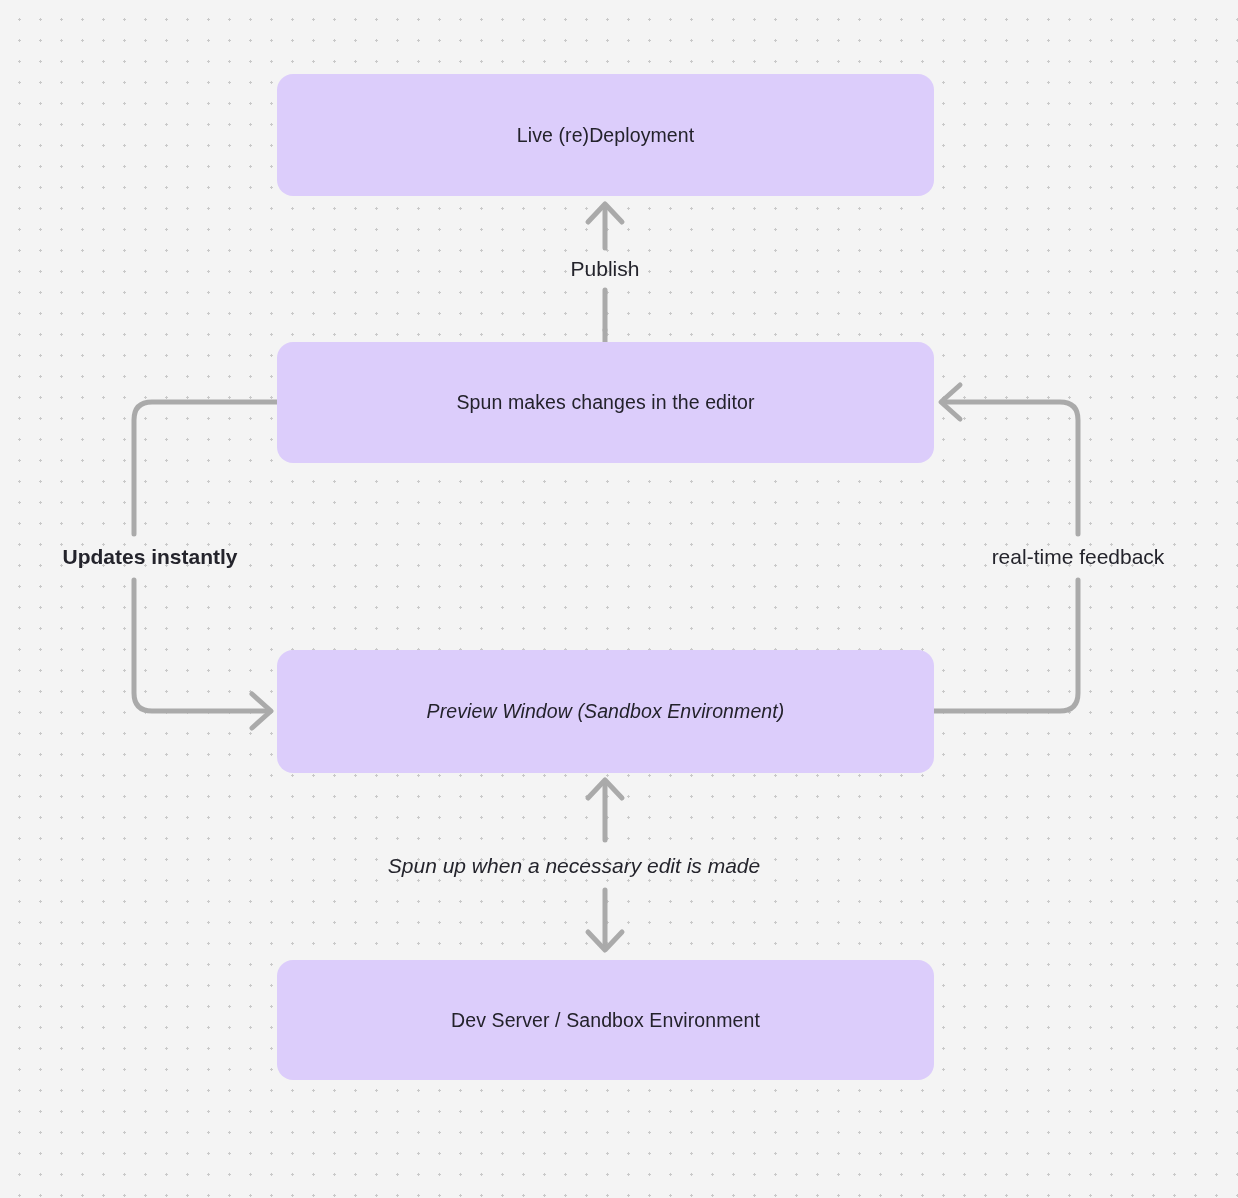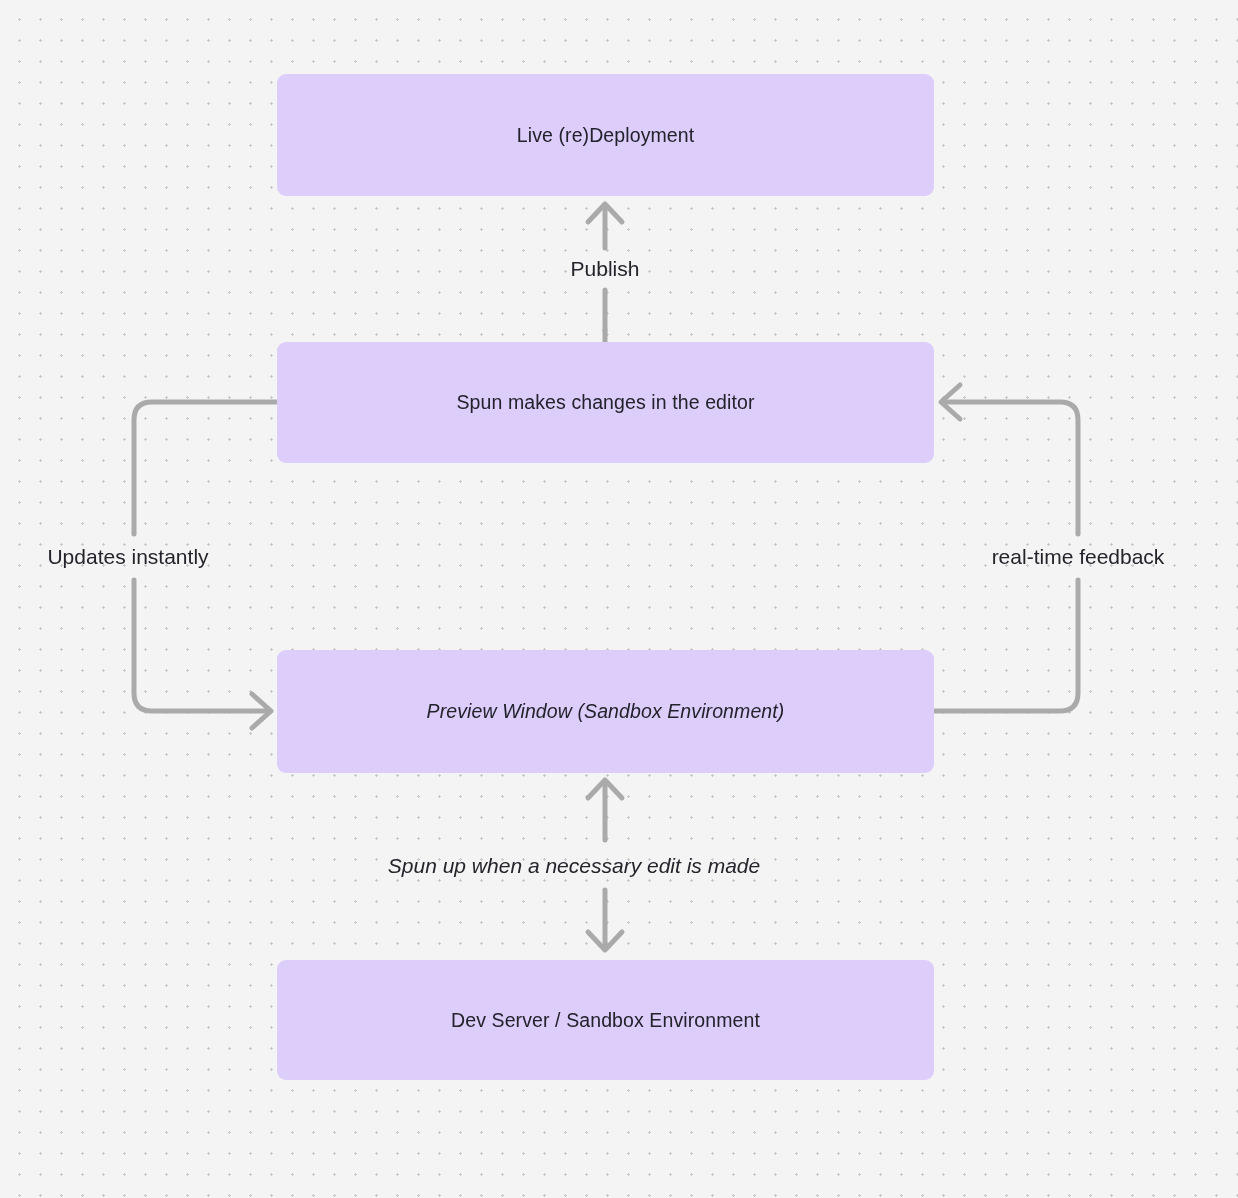--- a/index.html
+++ b/index.html
@@ -14,21 +14,21 @@
     background-color: #f4f4f4;
     background-image: radial-gradient(circle, #c9c9c9 1.1px, transparent 1.2px);
     background-size: 21px 21px;
     background-position: 9px 9px;
     overflow: hidden;
     font-family: "Liberation Sans", sans-serif;
   }
   .node {
     position: absolute;
     background: #dccdfb;
-    border-radius: 9px;
+    border-radius: 16px;
     display: flex;
     align-items: center;
     justify-content: center;
     box-sizing: border-box;
     z-index: 2;
   }
   .node-label {
     font-family: "Liberation Sans", sans-serif;
     font-size: 19.5px;
     color: #23222b;
@@ -101,19 +101,19 @@
   <div class="node" style="left:277px; top:650px; width:657px; height:123px;font-style:italic;">
     <span class="node-label">Preview Window (Sandbox Environment)</span>
   </div>
 
   <div class="node" style="left:277px; top:960px; width:657px; height:120px;">
     <span class="node-label">Dev Server / Sandbox Environment</span>
   </div>
 
   <div class="edge-label el-center" style="left:605px; top:269px;">Publish</div>
 
-  <div class="edge-label el-center" style="left:128px; top:557px;">Updates instantly</div>
+  <div class="edge-label el-center" style="left:150px; top:557px;font-weight:bold;">Updates instantly</div>
 
   <div class="edge-label el-center" style="left:1078px; top:557px;">real-time feedback</div>
 
   <div class="edge-label el-center" style="left:574px; top:866px;font-style:italic;">Spun up when a necessary edit is made</div>
 
 </div>
 
 </body></html>

